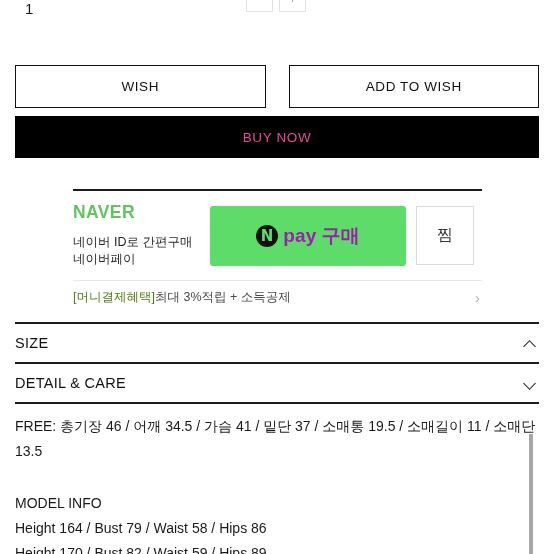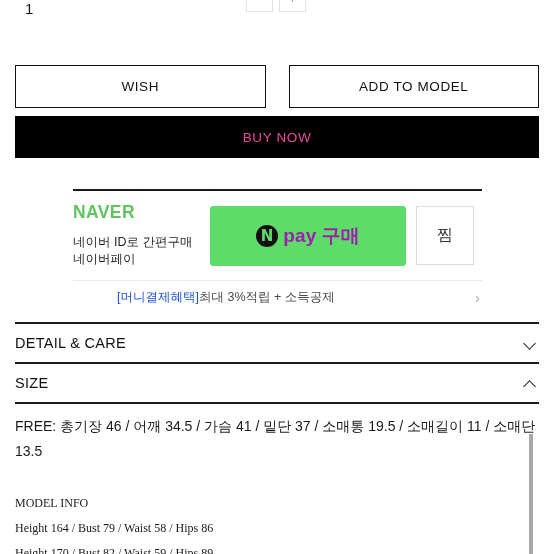--- a/index.html
+++ b/index.html
@@ -175,21 +175,21 @@
     display: flex;
     align-items: center;
     justify-content: space-between;
     padding-top: 2px;
   }
   .benefit-text {
     font-size: 12.5px;
     color: #4a4a4a;
     white-space: nowrap;
   }
-  .benefit-tag { color: #1d4ed8; margin-left: 44px; }
+  .benefit-tag { color: #4d7c0f; }
   .benefit-chevron {
     font-size: 15px;
     color: #b0b0b0;
     line-height: 1;
     padding-right: 2px;
   }
 
   
   .accordion {
     position: absolute;
@@ -238,24 +238,23 @@
   }
   .size-line {
     font-size: 14px;
     line-height: 25px;
     color: #1a1a1a;
   }
   .model-info {
     margin-top: 27px;
   }
   .model-line {
-    font-size: 12px;
+    font-size: 14px;
     line-height: 25px;
     color: #1a1a1a;
-    font-family: Liberation Serif, serif;
   }
 
   
   .scrollbar-track {
     position: absolute;
     right: 0;
     top: 0;
     width: 14px;
     height: 554px;
     background: #ffffff;
@@ -279,21 +278,21 @@
     <div class="qty-value">1</div>
     <div class="stepper">
       <div class="stepper-btn">−</div>
       <div class="stepper-btn">+</div>
     </div>
   </div>
 
   <div class="actions">
     <div class="actions-row">
       <div class="btn-outline">WISH</div>
-      <div class="btn-outline">ADD TO MODEL</div>
+      <div class="btn-outline">ADD TO WISH</div>
     </div>
     <div class="btn-buy">BUY NOW</div>
   </div>
 
   <div class="naver-block">
     <div class="naver-main">
       <div class="naver-id">
         <div class="naver-logo">NAVER</div>
         <div class="naver-sub">네이버 ID로 간편구매</div>
         <div class="naver-sub">네이버페이</div>
@@ -306,27 +305,27 @@
     </div>
     <div class="naver-benefit">
       <div class="benefit-text"><span class="benefit-tag">[머니결제혜택]</span><span>최대 3%적립 + 소득공제</span></div>
       <div class="benefit-chevron">›</div>
     </div>
   </div>
 
   <div class="accordion">
 
     <div class="acc-head">
+      <div class="acc-title">SIZE</div>
+      <div class="chev up"></div>
+    </div>
+
+    <div class="acc-head">
       <div class="acc-title">DETAIL &amp; CARE</div>
       <div class="chev"></div>
-    </div>
-
-    <div class="acc-head">
-      <div class="acc-title">SIZE</div>
-      <div class="chev up"></div>
     </div>
 
     <div class="size-body">
       <div class="size-line">FREE: 총기장 46 / 어깨 34.5 / 가슴 41 / 밑단 37 / 소매통 19.5 / 소매길이 11 / 소매단 13.5</div>
       <div class="model-info">
         <div class="model-line">MODEL INFO</div>
         <div class="model-line">Height 164 / Bust 79 / Waist 58 / Hips 86</div>
         <div class="model-line">Height 170 / Bust 82 / Waist 59 / Hips 89</div>
       </div>
     </div>

